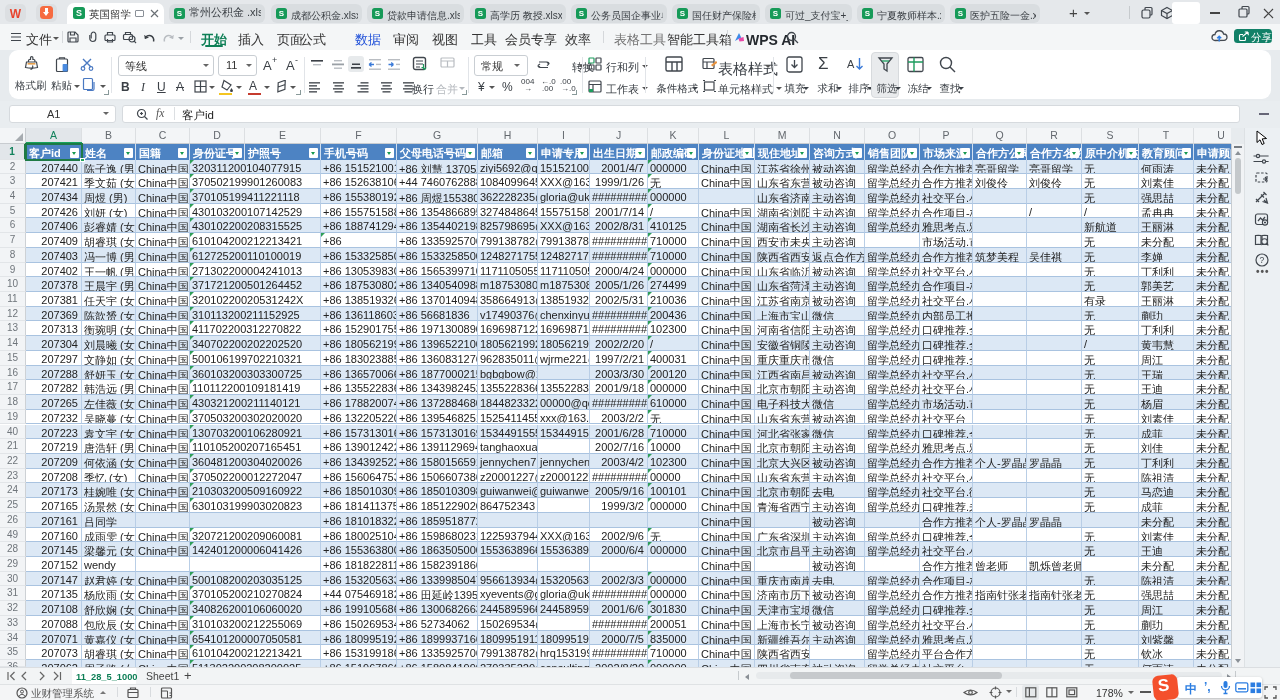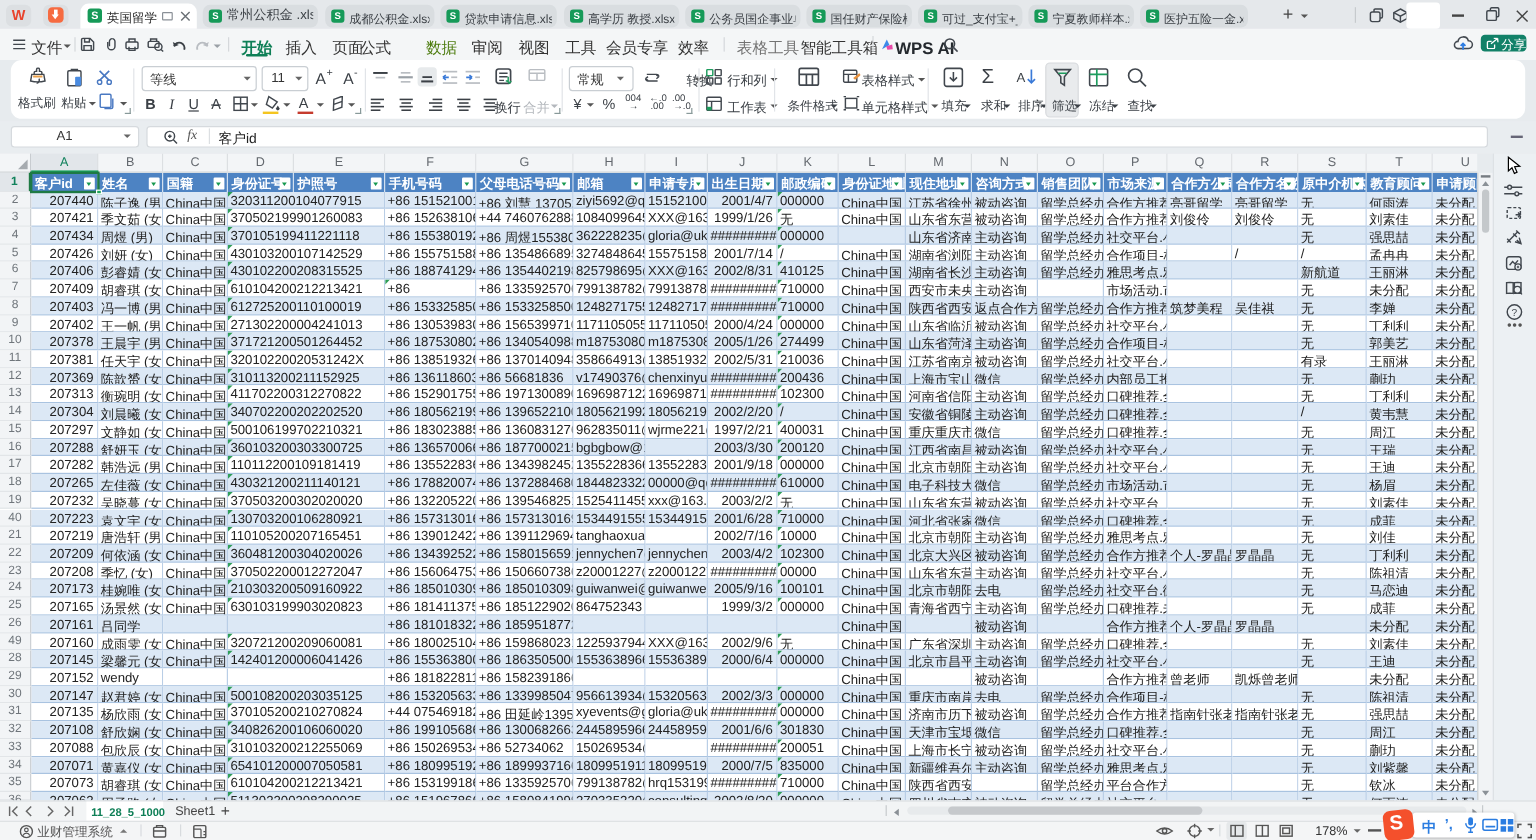--- a/index.html
+++ b/index.html
@@ -122,21 +122,21 @@
 <svg class="ab" style="left:162px;top:31px" width="13" height="12">
     <path d="M2.5 10.5 a4.5 4.5 0 1 1 8.5 -3" class="ic gr" style="stroke-width:1.5"></path>
     <path d="M12 4 l-1.2 4 -3.8 -1.6 Z" style="fill:#b9bdc2"></path>
   </svg>
 <div class="dd" style="left:178px;top:37px;border-top-color:#9aa0a6"></div>
 <div class="ab" style="left:190px;top:31px;width:1px;height:12px;background:#d5d8db"></div>
 <div class="mt" style="left:201.0px;color:#0e7f56;font-weight:bold">开始</div>
 <div class="mt" style="left:238.0px;color:#333">插入</div>
 <div class="mt" style="left:277.0px;color:#333">页面</div>
 <div class="mt" style="left:300px;color:#333">公式</div>
-<div class="mt" style="left:355.0px;color:#4d7c0f">数据</div>
+<div class="mt" style="left:355.0px;color:#1d4ed8">数据</div>
 <div class="mt" style="left:393.0px;color:#333">审阅</div>
 <div class="mt" style="left:432.0px;color:#333">视图</div>
 <div class="mt" style="left:471.0px;color:#333">工具</div>
 <div class="mt" style="left:505.0px;color:#333">会员专享</div>
 <div class="mt" style="left:565.0px;color:#333">效率</div>
 <div class="ab" style="left:205px;top:44.5px;width:18px;height:2.5px;background:#0e7f56;border-radius:2px"></div>
 <div class="ab" style="left:603px;top:31px;width:1px;height:12px;background:#d5d8db"></div>
 <div class="mt" style="left:614px;color:#737373">表格工具</div>
 <div class="mt" style="left:667px;color:#333">智能工具箱</div>
 <div class="ab" style="left:727px;top:30px;width:1px;height:13px;background:#d5d8db"></div>
@@ -328,21 +328,21 @@
     <rect x="2" y="2" width="16" height="14" rx="1.5" class="ic" style="stroke-width:1.4"></rect>
     <path d="M2 7 h16 M8 7 v9 M13 7 v9" class="ic" style="stroke-width:1.4"></path>
   </svg>
 <div class="tx" style="left:656.2px;top:81.5px;font-size:10.5px;color:#3b4046">条件格式</div>
 <div class="dd" style="left:691.8px;top:87.0px;border-top-color:#3b4046"></div>
 <svg class="ab" style="left:702px;top:57px" width="15" height="14">
     <rect x="1" y="1.5" width="11" height="10" rx="1" class="ic"></rect>
     <path d="M1 5 h11 M5 5 v6.5" class="ic"></path>
     <path d="M9 8 l5 -4 l1.5 1.5 l-5 4 Z" fill="#e8933f"></path>
   </svg>
-<div class="tx" style="left:718px;top:59.5px;font-size:11px;color:#3b4046">表格样式</div>
+<div class="tx" style="left:718px;top:59.5px;font-size:15px;color:#3b4046">表格样式</div>
 <div class="dd" style="left:765px;top:65px;border-top-color:#555"></div>
 <svg class="ab" style="left:702px;top:79px" width="15" height="14">
     <rect x="2.5" y="3" width="9.5" height="8" class="ic"></rect>
     <path d="M1 1.5 h2 M12 1.5 h2 M1 12.5 h2 M12 12.5 h2" class="ic"></path>
   </svg>
 <div class="tx" style="left:718px;top:81.5px;font-size:11px;color:#3b4046">单元格样式</div>
 <div class="dd" style="left:776px;top:87px;border-top-color:#555"></div>
 <div class="sep" style="left:773px"></div>
 <svg class="ab" style="left:785px;top:55px" width="19" height="19">
     <rect x="2" y="2" width="15" height="15" rx="2" class="ic" style="stroke-width:1.3"></rect>

